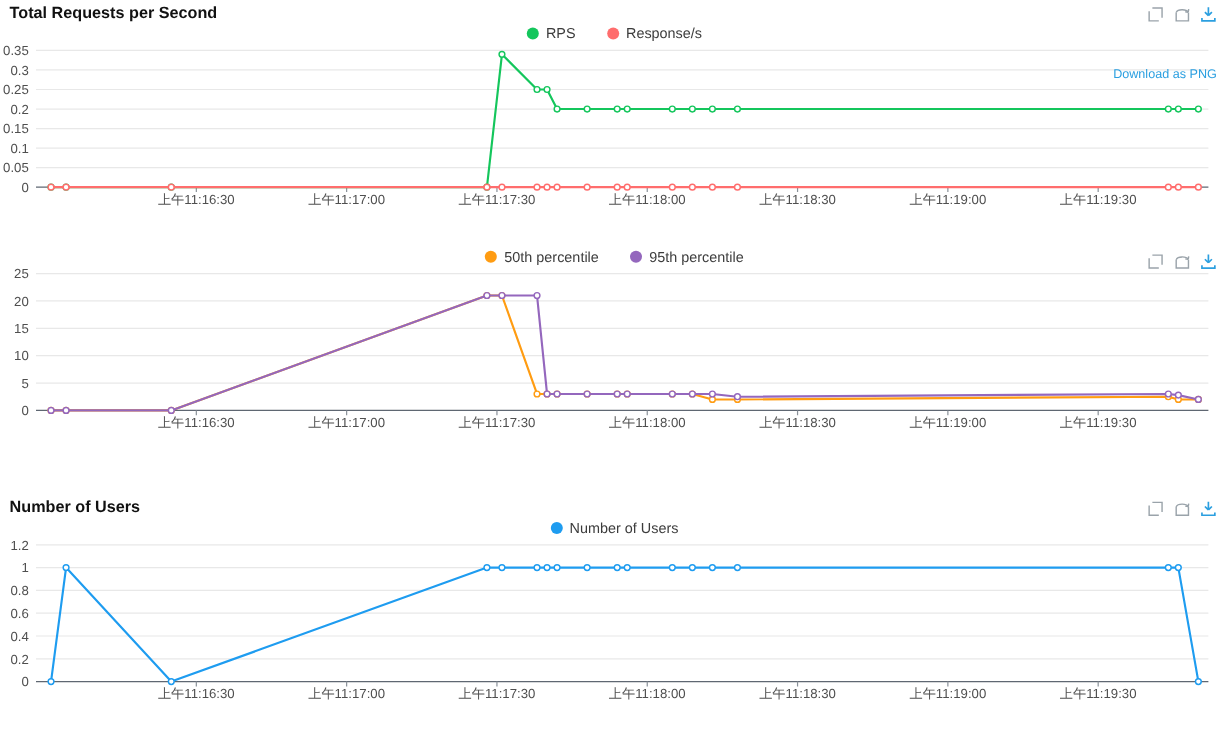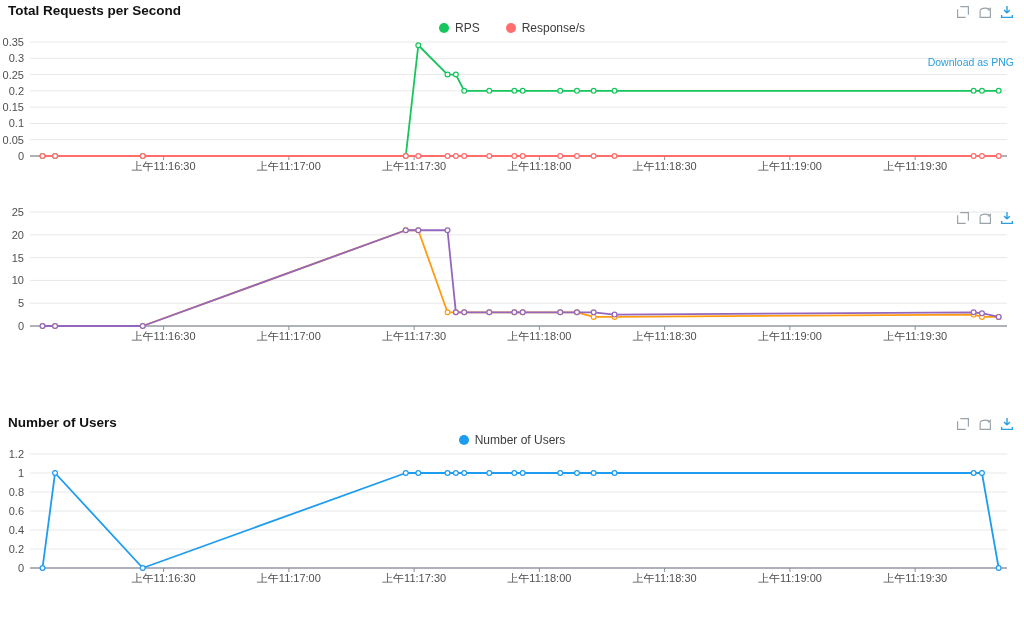--- a/index.html
+++ b/index.html
@@ -136,20 +136,30 @@
           <path d="M11.3 4.8 l-2.3 -0.4 M11.3 4.8 l0.4 -2.3" fill="none" stroke="#9aa3aa" stroke-width="1.1"></path>
         </svg>
     </span>
     <span class="tb">
       <svg width="14" height="14" viewBox="0 0 13 13">
           <path d="M6.5 1 v6.4 M6.5 7.4 L3.8 4.7 M6.5 7.4 L9.2 4.7" fill="none" stroke="#2b9fe0" stroke-width="1.3"></path>
           <path d="M1.5 9.3 v2.2 h10 v-2.2" fill="none" stroke="#2b9fe0" stroke-width="1.3"></path>
         </svg>
     </span>
   </div>
+  <div class="legend">
+    <span class="legend-item">
+      <span class="dot" style="background: rgb(255, 156, 18);"></span>
+      <span>50th percentile</span>
+    </span>
+    <span class="legend-item">
+      <span class="dot" style="background: rgb(148, 103, 189);"></span>
+      <span>95th percentile</span>
+    </span>
+  </div>
   <svg class="plot" width="1024" height="145" viewBox="0 0 1024 145">
       <text x="24" y="124" text-anchor="end" font-size="11" fill="#4f4f4f">0</text>
       <line x1="30" x2="1007" y1="97.2" y2="97.2" stroke="#e8e8e8" stroke-width="1"></line>
       <text x="24" y="101.2" text-anchor="end" font-size="11" fill="#4f4f4f">5</text>
       <line x1="30" x2="1007" y1="74.4" y2="74.4" stroke="#e8e8e8" stroke-width="1"></line>
       <text x="24" y="78.4" text-anchor="end" font-size="11" fill="#4f4f4f">10</text>
       <line x1="30" x2="1007" y1="51.60000000000001" y2="51.60000000000001" stroke="#e8e8e8" stroke-width="1"></line>
       <text x="24" y="55.60000000000001" text-anchor="end" font-size="11" fill="#4f4f4f">15</text>
       <line x1="30" x2="1007" y1="28.799999999999997" y2="28.799999999999997" stroke="#e8e8e8" stroke-width="1"></line>
       <text x="24" y="32.8" text-anchor="end" font-size="11" fill="#4f4f4f">20</text>

